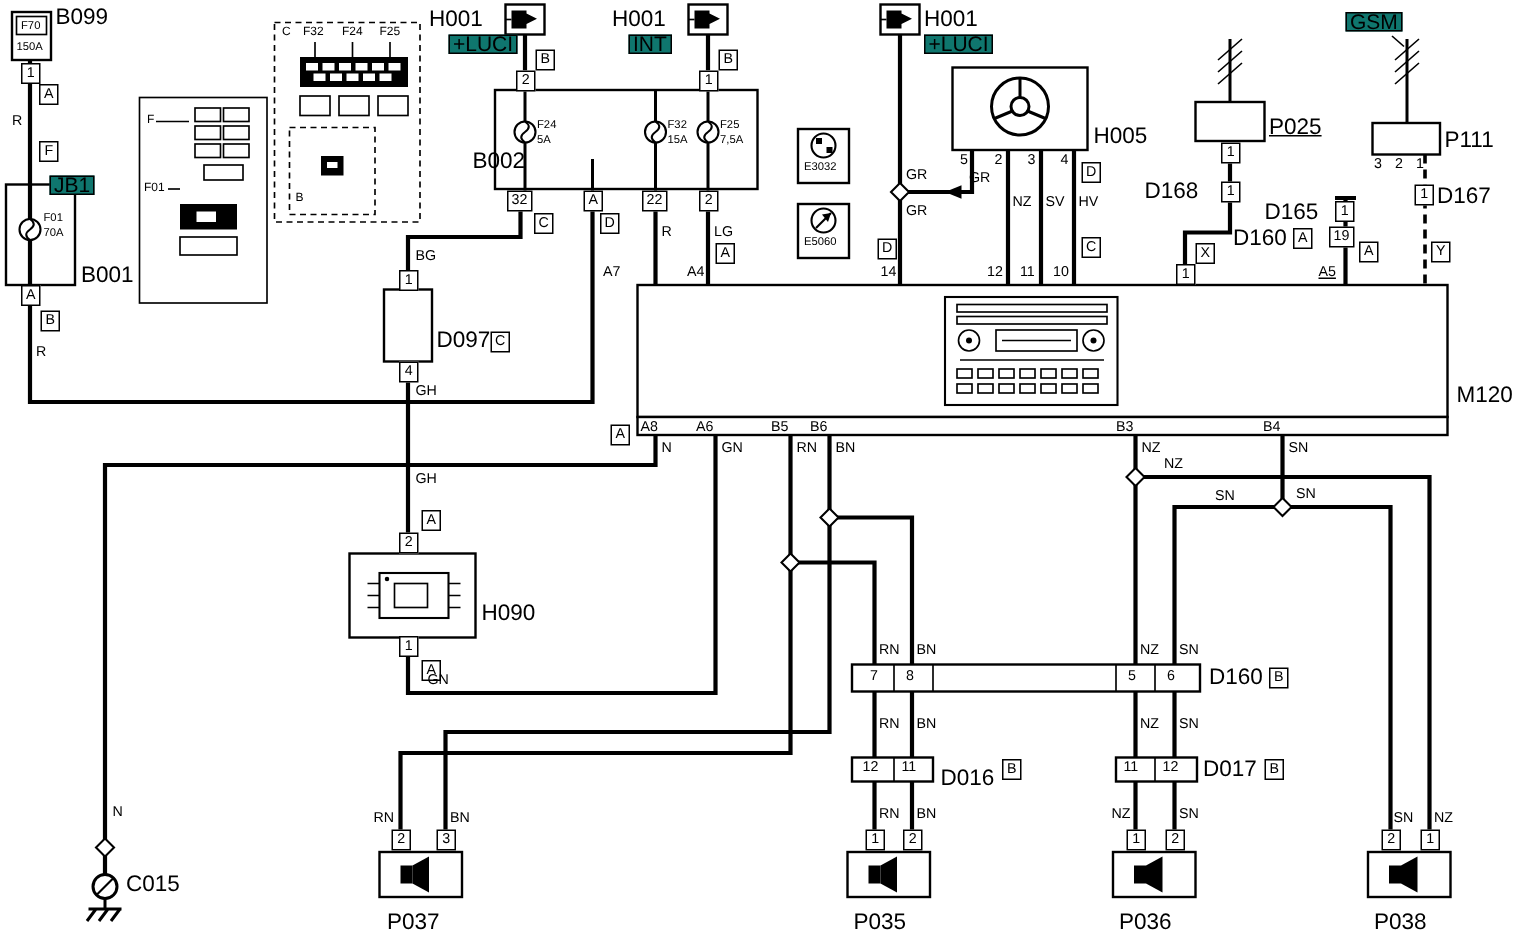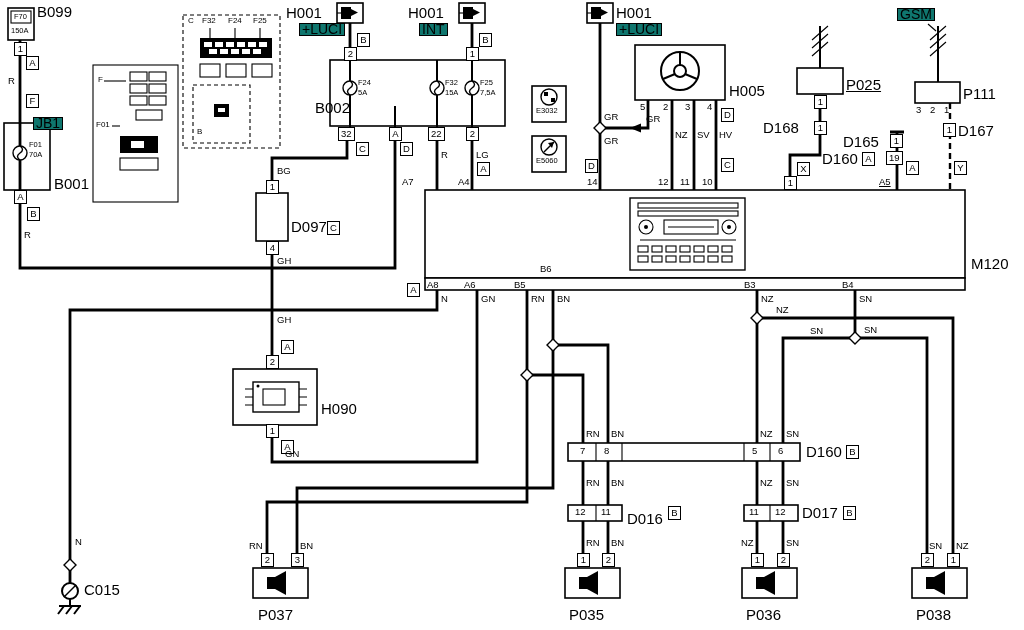--- a/index.html
+++ b/index.html
@@ -374,21 +374,21 @@
       <span class="lbl k-n" style="left: 843px; top: 134px;">D165</span>
       <span class="lbl k-b" style="left: 890px; top: 134px;">1</span>
       <span class="lbl k-b" style="left: 886px; top: 151px;">19</span>
       <span class="lbl k-b" style="left: 906px; top: 161px;">A</span>
       <span class="lbl k-b" style="left: 954px; top: 161px;">Y</span>
       <span class="lbl k-p" style="left: 879px; top: 177px; text-decoration: underline;">A5</span>
       <span class="lbl k-n" style="left: 971px; top: 256px;">M120</span>
       <span class="lbl k-p" style="left: 427px; top: 280px;">A8</span>
       <span class="lbl k-p" style="left: 464px; top: 280px;">A6</span>
       <span class="lbl k-p" style="left: 514px; top: 280px;">B5</span>
-      <span class="lbl k-p" style="left: 540px; top: 264px;">B6</span>
+      <span class="lbl k-p" style="left: 540px; top: 280px;">B6</span>
       <span class="lbl k-p" style="left: 744px; top: 280px;">B3</span>
       <span class="lbl k-p" style="left: 842px; top: 280px;">B4</span>
       <span class="lbl k-b" style="left: 407px; top: 283px;">A</span>
       <span class="lbl k-w" style="left: 441px; top: 294px;">N</span>
       <span class="lbl k-w" style="left: 481px; top: 294px;">GN</span>
       <span class="lbl k-w" style="left: 531px; top: 294px;">RN</span>
       <span class="lbl k-w" style="left: 557px; top: 294px;">BN</span>
       <span class="lbl k-w" style="left: 761px; top: 294px;">NZ</span>
       <span class="lbl k-w" style="left: 859px; top: 294px;">SN</span>
       <span class="lbl k-w" style="left: 776px; top: 305px;">NZ</span>

